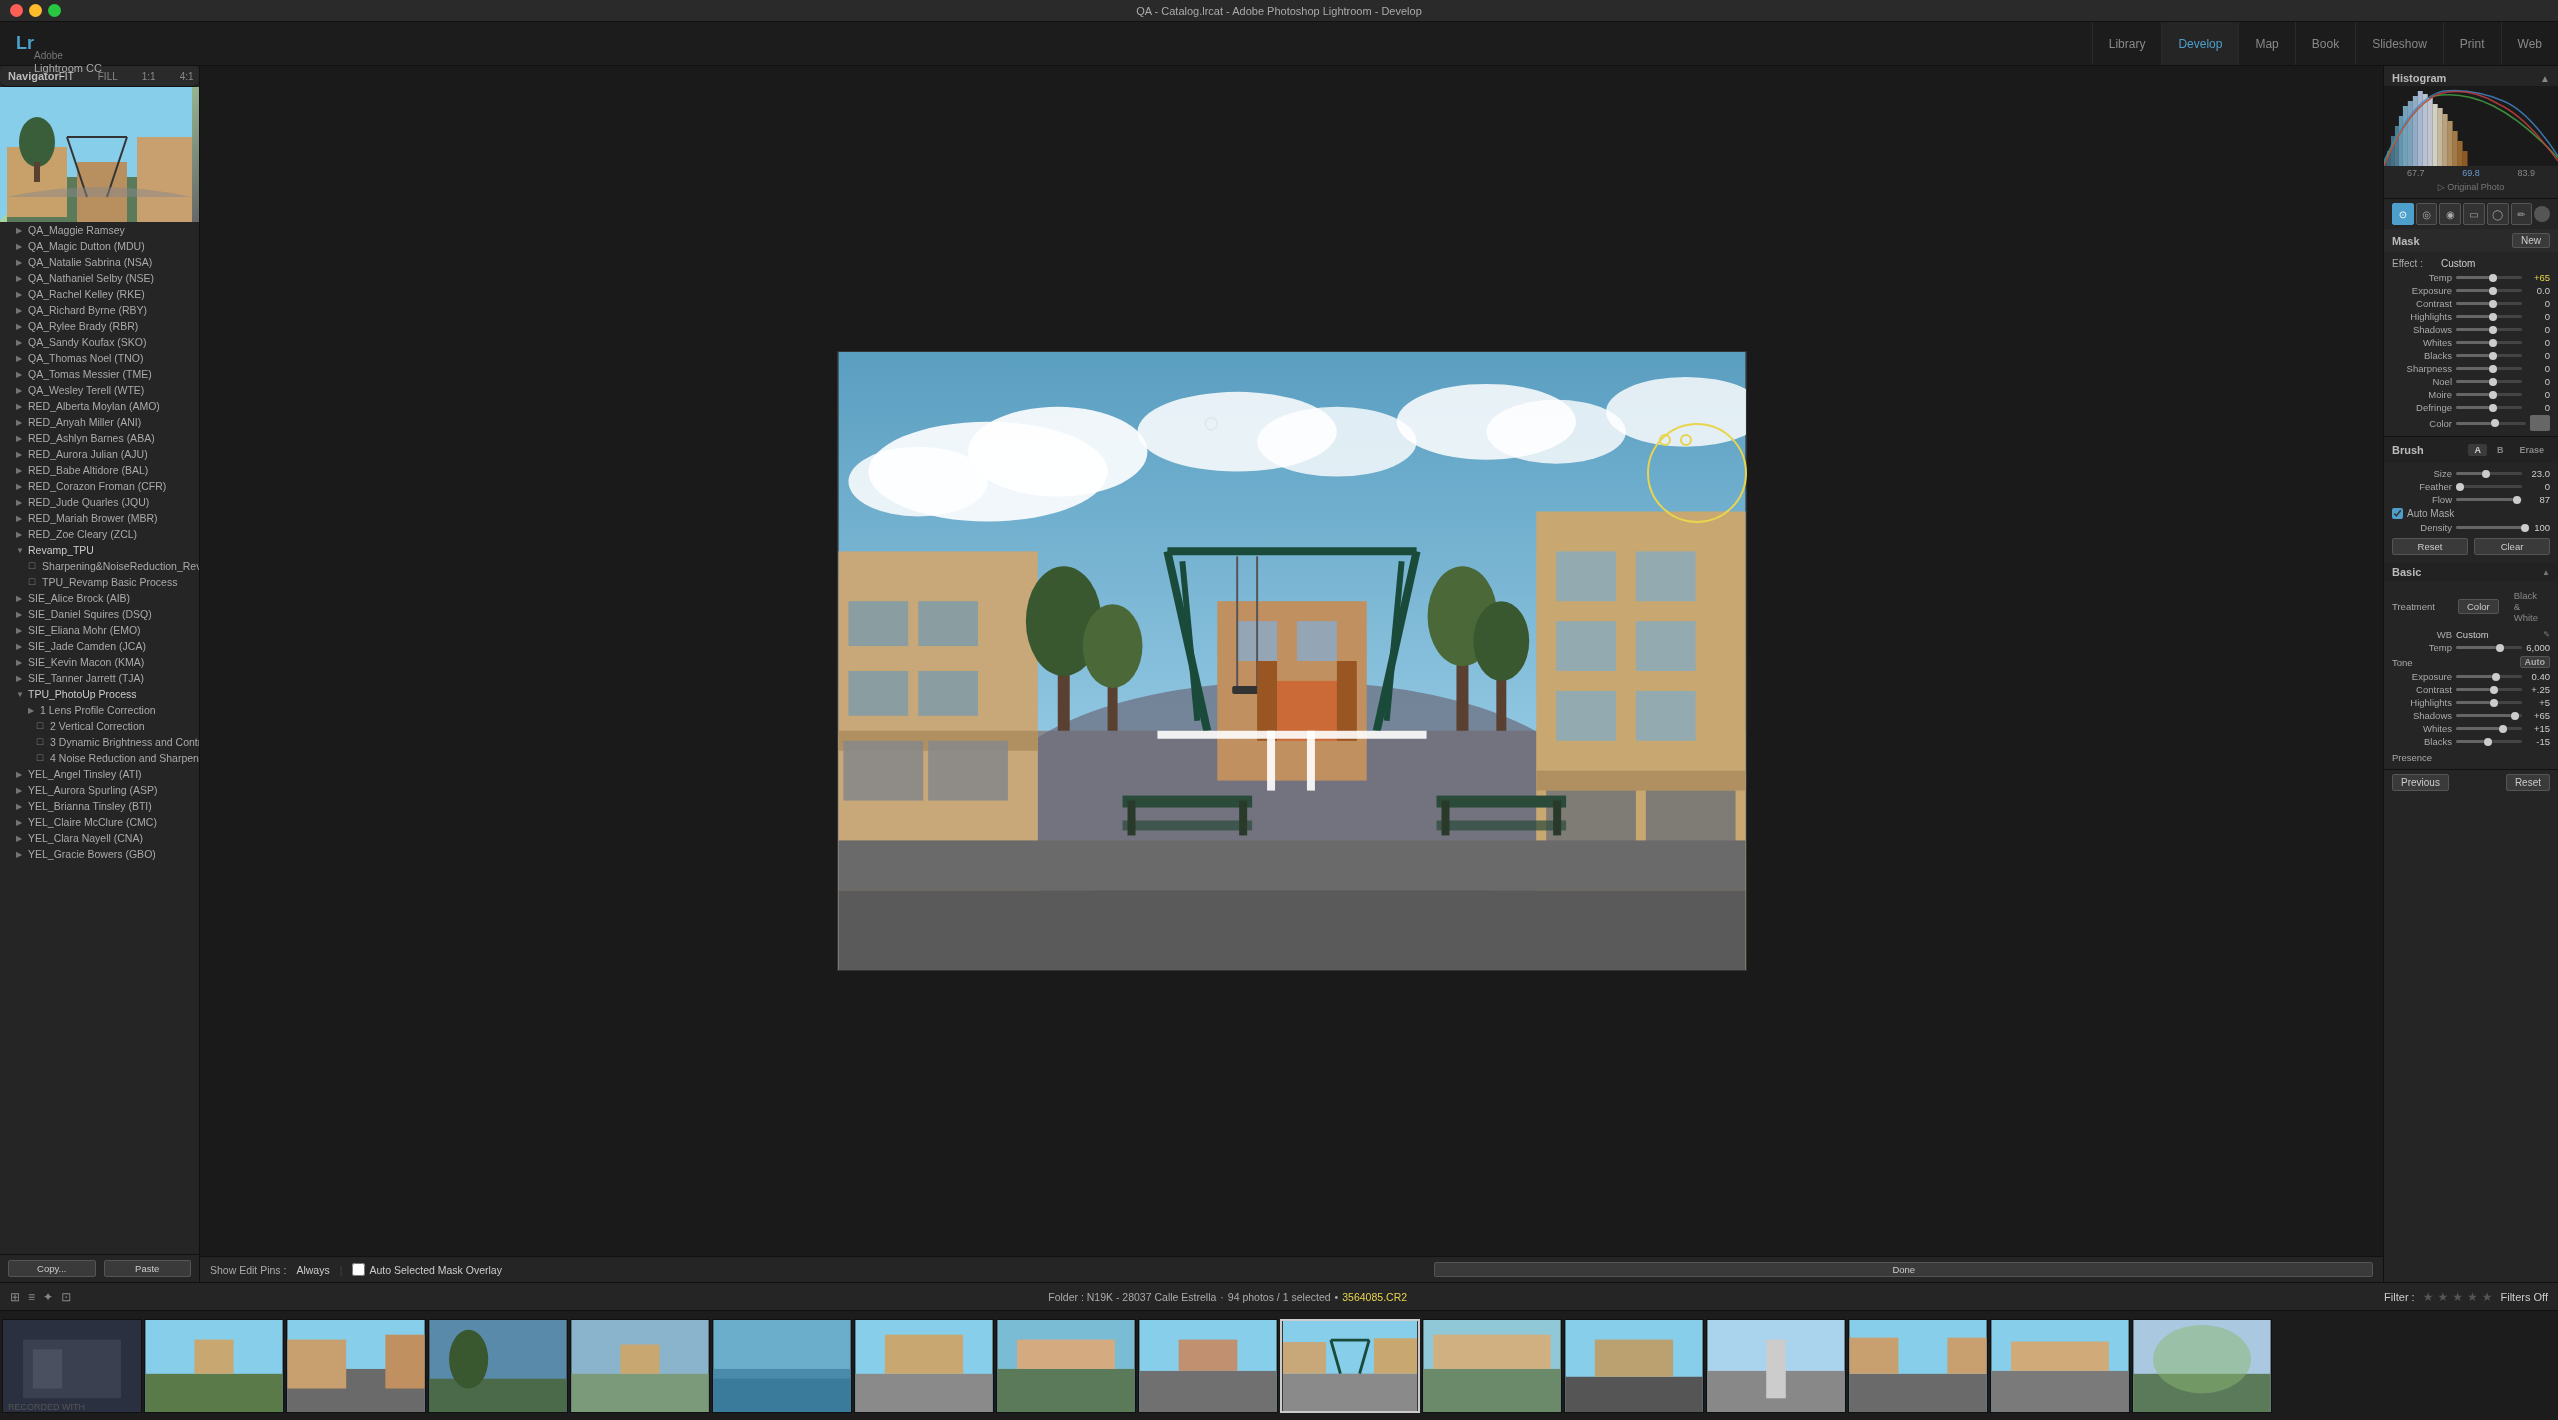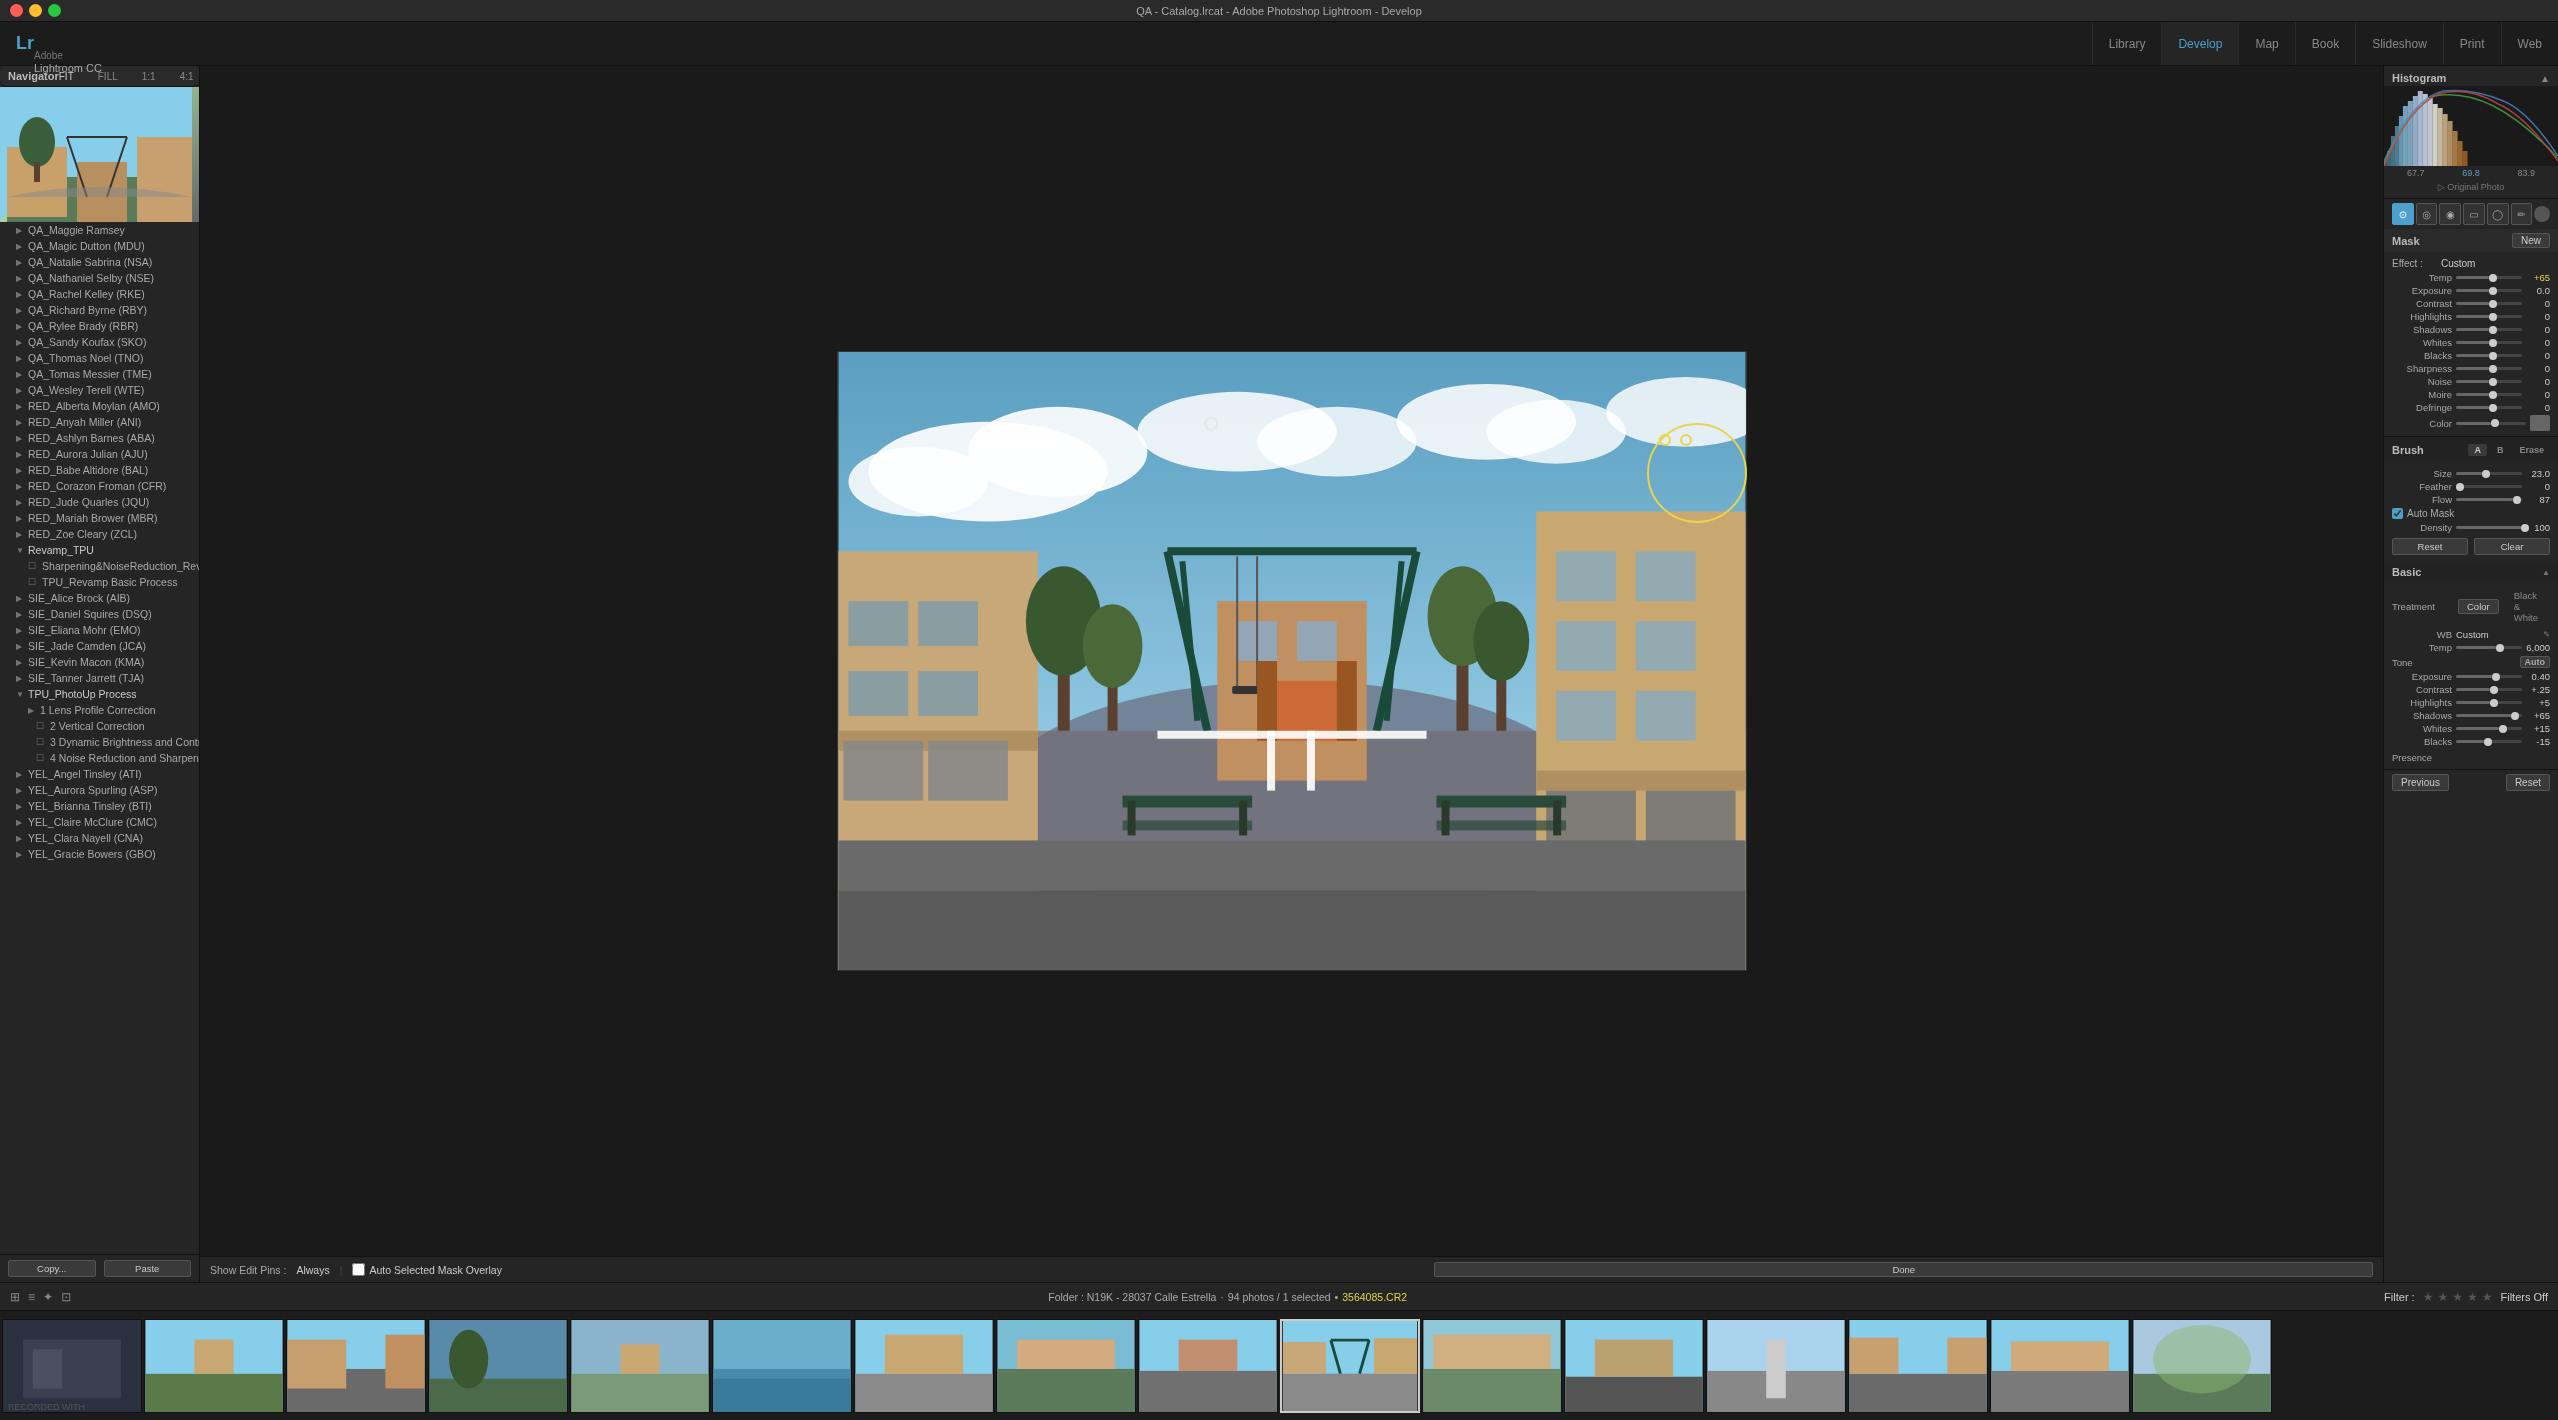--- a/index.html
+++ b/index.html
@@ -850,21 +850,21 @@
 
         <div class="slider-row">
           <span class="slabel">Sharpness</span>
           <div class="slider-track">
             <div class="slider-fill" style="width:50%"></div>
             <div class="slider-thumb" style="left:50%"></div>
           </div>
           <span class="sval">0</span>
         </div>
         <div class="slider-row">
-          <span class="slabel">Noise</span>
+          <span class="slabel">Noel</span>
           <div class="slider-track">
             <div class="slider-fill" style="width:50%"></div>
             <div class="slider-thumb" style="left:50%"></div>
           </div>
           <span class="sval">0</span>
         </div>
         <div class="slider-row">
           <span class="slabel">Moire</span>
           <div class="slider-track">
             <div class="slider-fill" style="width:50%"></div>

